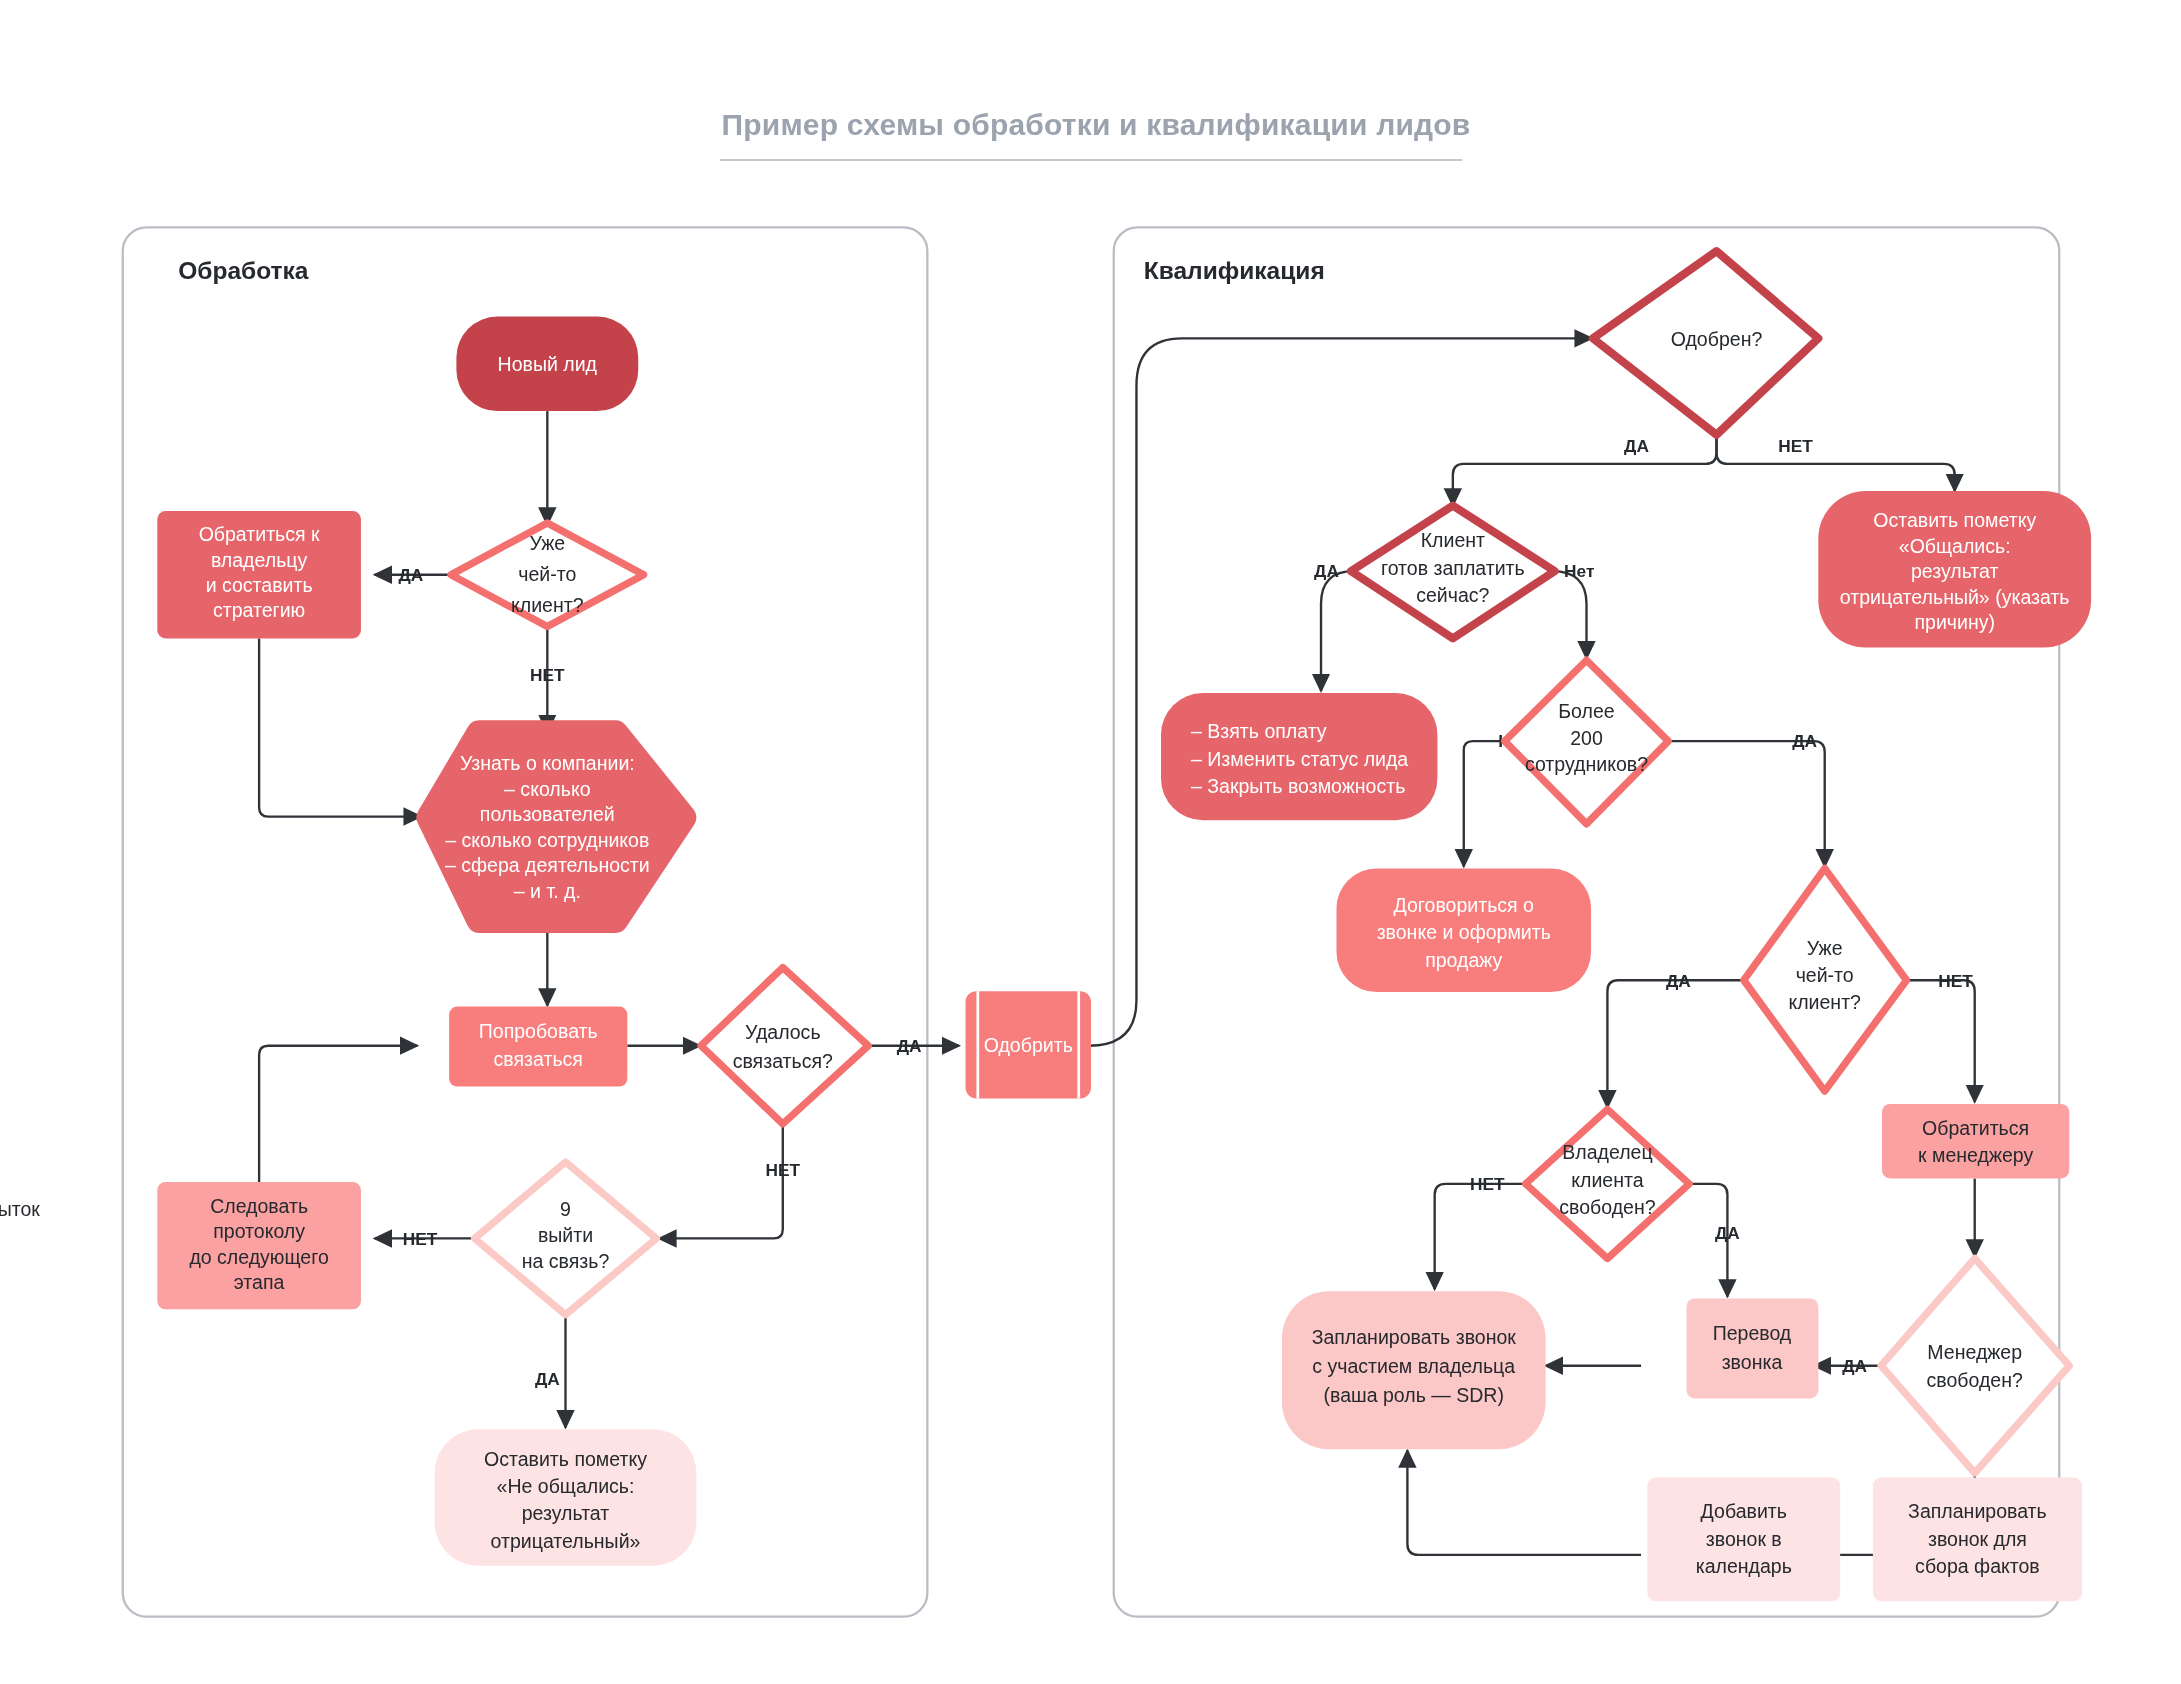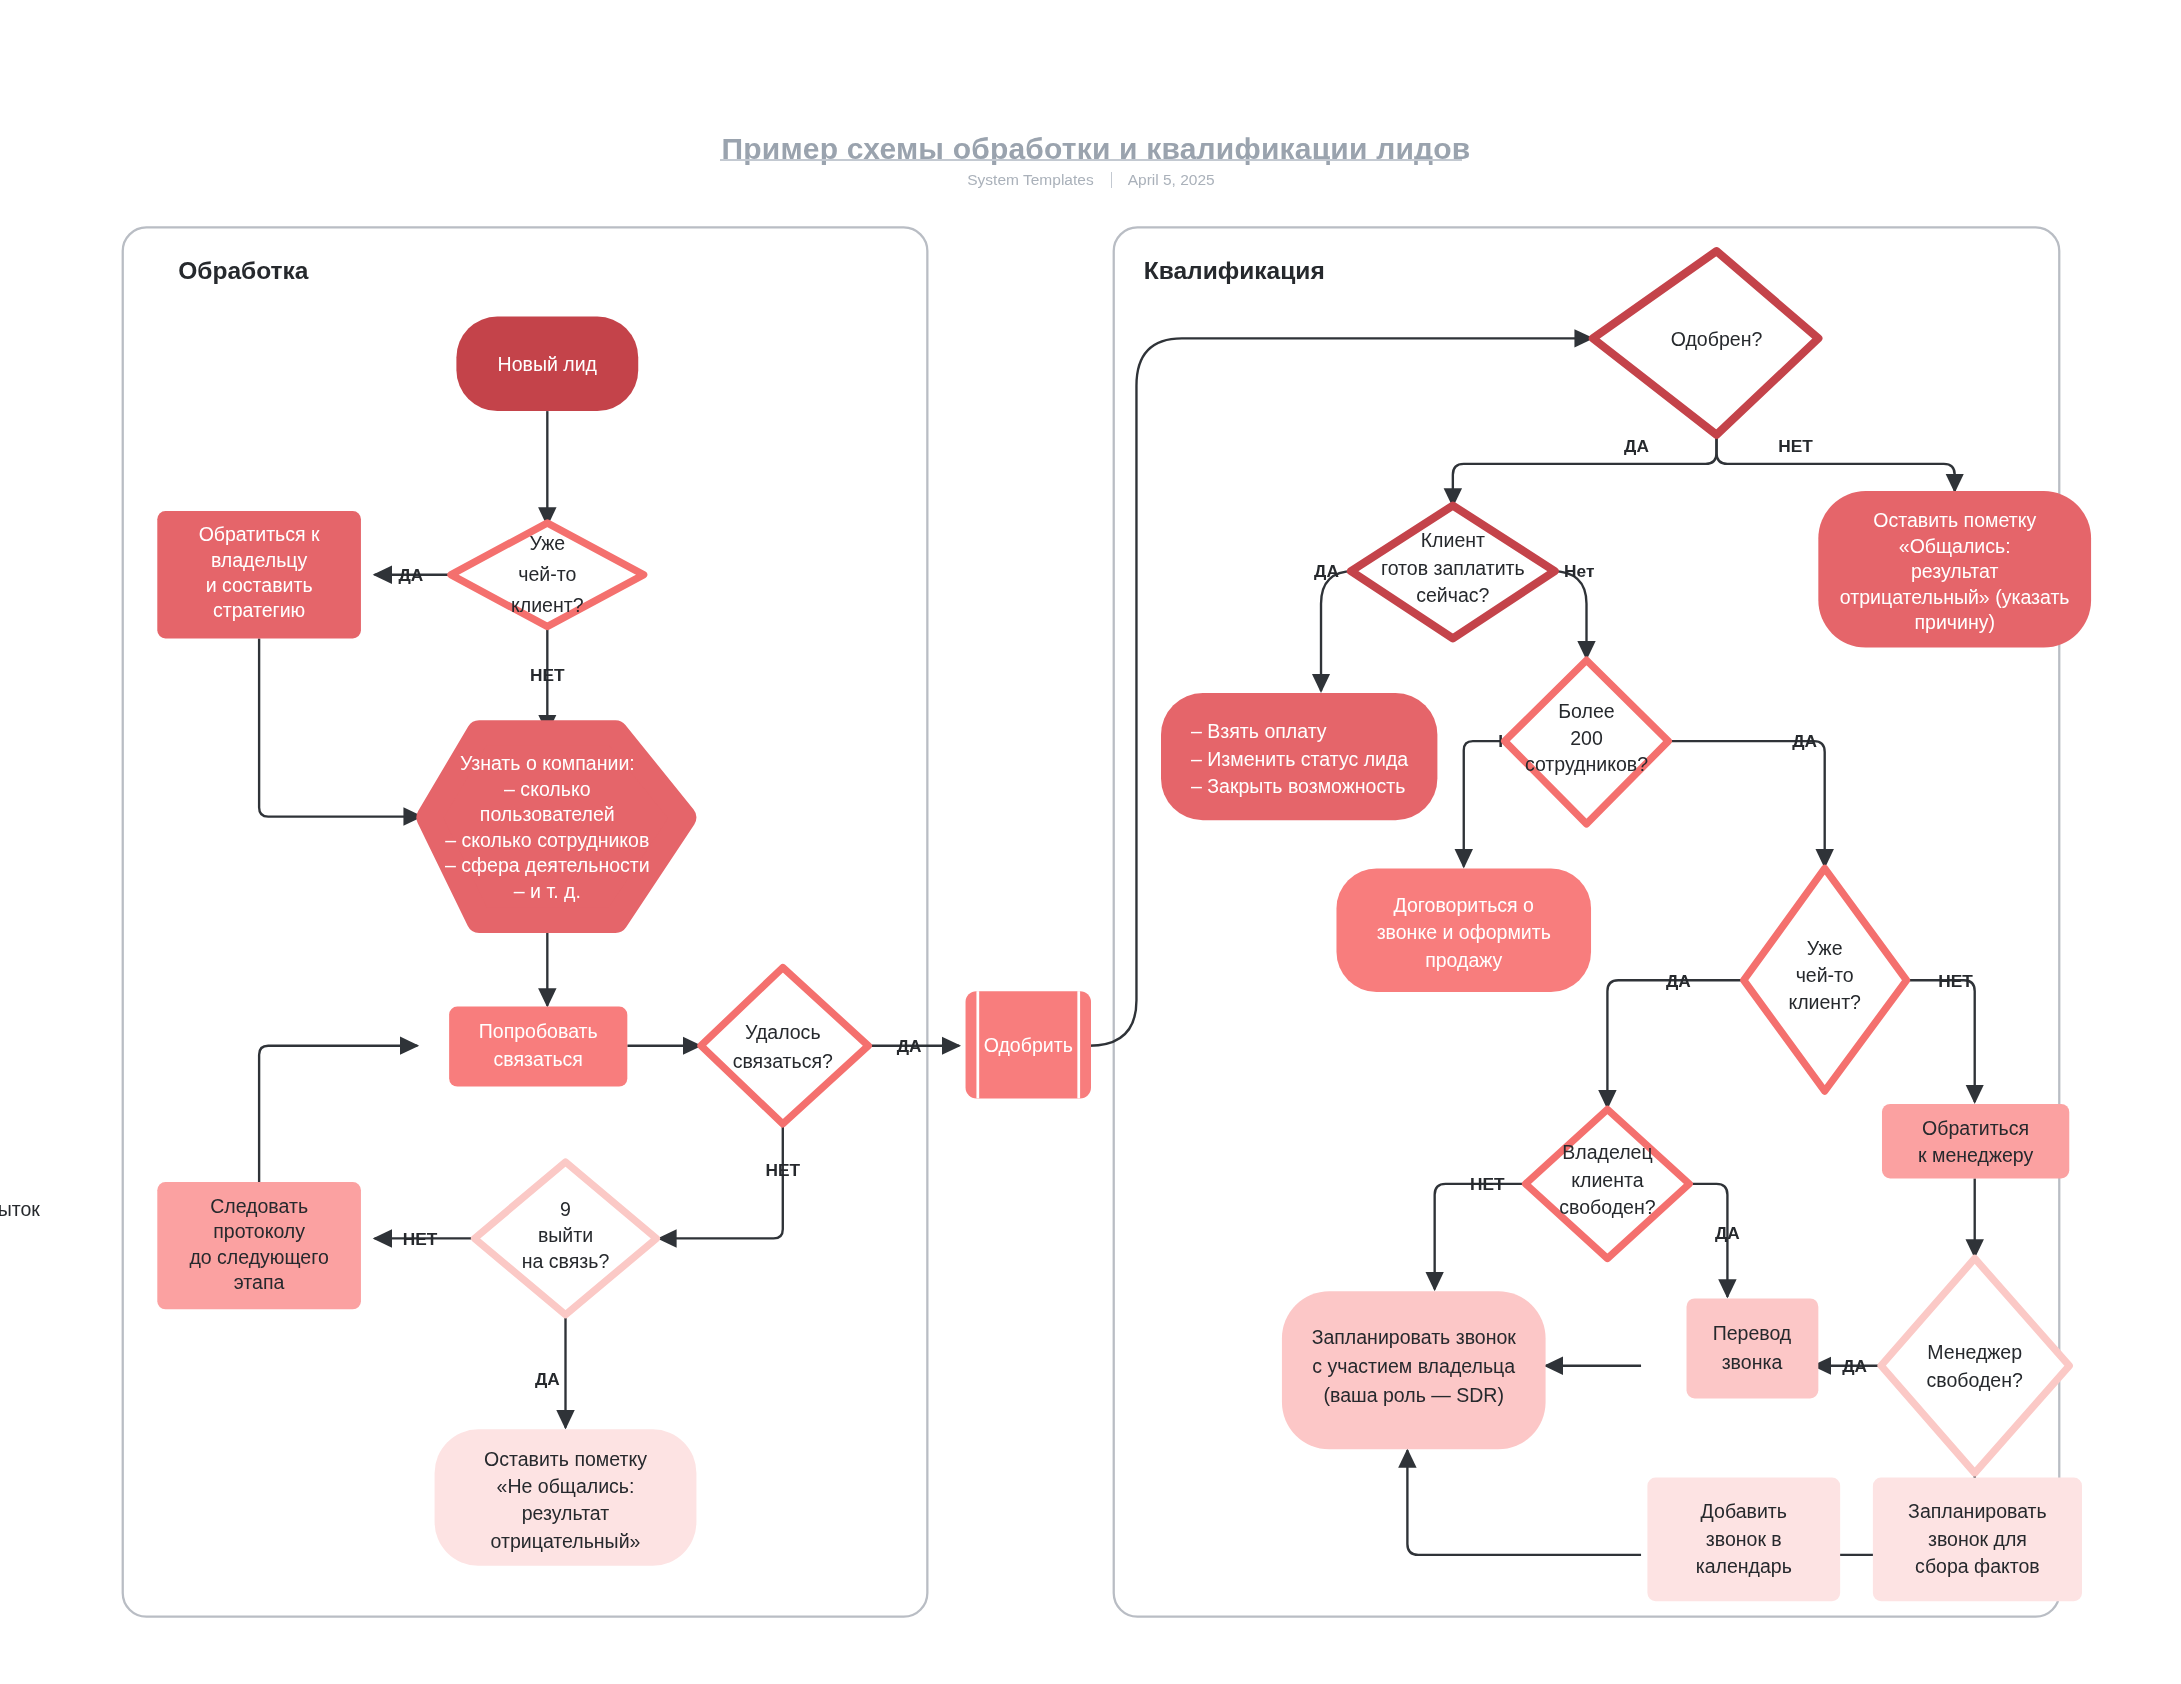--- a/index.html
+++ b/index.html
@@ -1,44 +1,39 @@
 <!DOCTYPE html>
 <html style="font-size:14.5px"><head>
 <meta charset="utf-8">
 <style>
   html,body{margin:0;padding:0;background:#ffffff;}
   body{width:2182px;height:1685px;font-family:"Liberation Sans","DejaVu Sans",sans-serif;overflow:hidden;}
   #stage{position:relative;width:2182px;height:1685px;}
   .hdr{position:absolute;left:0;right:0;text-align:center;}
-  #title{top:132px;font-size:30px;font-weight:bold;color:#9aa3ae;letter-spacing:0.2px;padding-left:10px;}
+  #title{top:108px;font-size:30px;font-weight:bold;color:#9aa3ae;letter-spacing:0.2px;padding-left:10px;}
   #titlerule{position:absolute;left:720px;top:159px;width:742px;height:1.8px;background:#c3c9d1;}
   #sub{top:171px;font-size:15.5px;color:#aab1ba;}
   #sub .sep{display:inline-block;width:0.9px;height:15.5px;background:#c3c9d1;vertical-align:-2.7px;margin:0 12.7px;}
   svg{position:absolute;left:0;top:0;}
   .lane{fill:#ffffff;stroke:#b9bdc4;stroke-width:2.5;}
   .laneTitle{font-size:27px;font-weight:bold;fill:#26292d;}
   .edge{fill:none;stroke:#2f3338;stroke-width:2.6;}
   .elabel{font-size:19px;font-weight:bold;fill:#26292d;}
   .ntext{font-size:21.5px;}
   .ntext.w{fill:#ffffff;}
   .ntext.d{fill:#26292d;}
   .ntext.l{text-anchor:start;}
 </style>
 </head>
 <body>
 
 <div id="stage">
 
   <div class="hdr" id="title">Пример схемы обработки и квалификации лидов</div>
   <div id="titlerule"></div>
-  <div class="hdr" id="sub">
-    <span>System Templates</span>
-    <span class="sep"></span>
-    <span>April 5, 2025</span>
-  </div>
 
   <svg id="canvas" width="2182" height="1685" viewBox="0 0 2400 1853">
     <defs>
       <marker id="ah" markerWidth="9" markerHeight="9" refX="7.4" refY="4.5" orient="auto" markerUnits="strokeWidth">
         <path d="M0,0.6 L8.2,4.5 L0,8.4 z" fill="#2f3338"></path>
       </marker>
     </defs>
 
     <rect class="lane" x="135" y="250" rx="26" ry="26" width="885" height="1528"></rect>
     <text class="laneTitle" x="196" y="307">Обработка</text>

